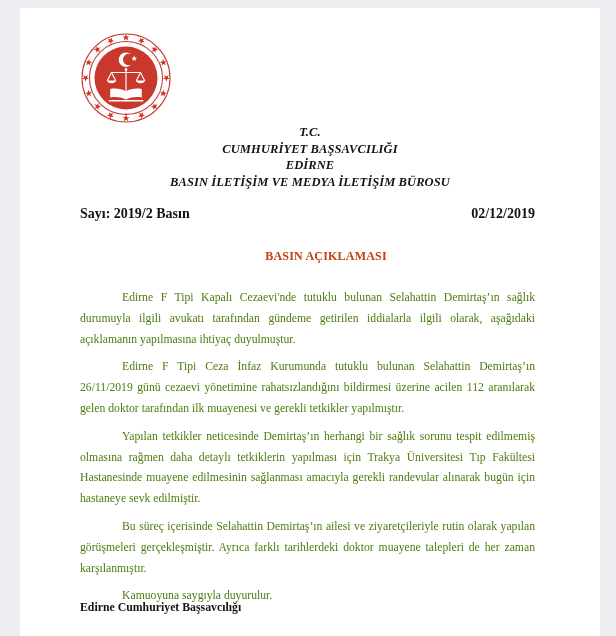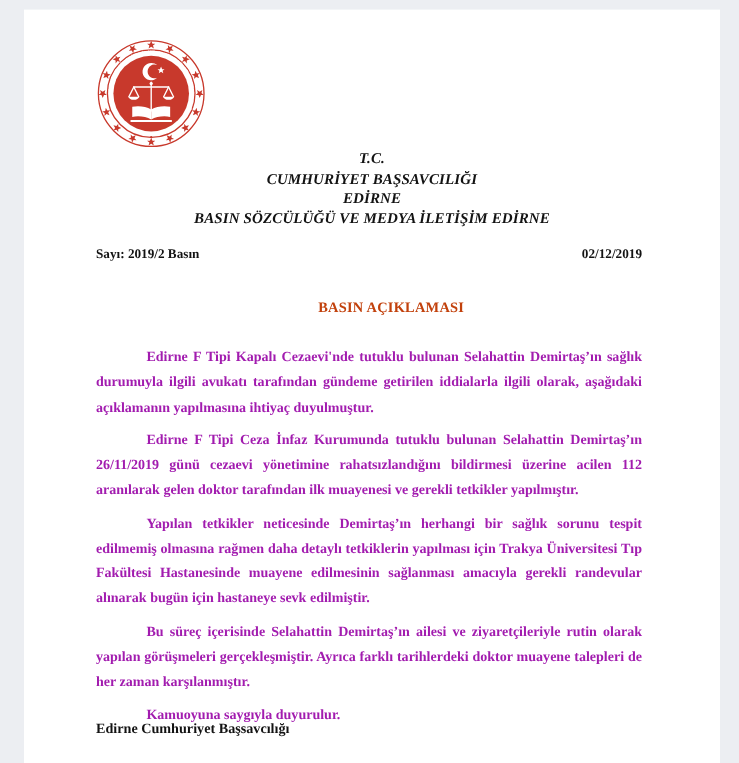--- a/index.html
+++ b/index.html
@@ -55,43 +55,42 @@
 
   .meta-row {
     position: absolute;
     left: 60px;
     top: 198px;
     width: 455px;
     display: flex;
     justify-content: space-between;
     align-items: baseline;
     font-weight: bold;
-    font-size: 11px;
+    font-size: 14px;
     color: #131313;
   }
 
   .doc-title {
     position: absolute;
     left: 0;
     top: 241px;
     width: 612px;
     text-align: center;
     font-weight: bold;
     font-size: 12px;
     letter-spacing: 0.2px;
     color: #c2410c;
   }
 
   .body-block {
     position: absolute;
     left: 60px;
     top: 280px;
     width: 455px;
-    color: #a21caf;
-    font-weight: bold;
+    color: #4d7c0f;
   }
   .para {
     margin: 0 0 7px 0;
     text-align: justify;
     text-justify: inter-word;
     text-indent: 42px;
     font-size: 11.7px;
     line-height: 20.8px;
     hyphens: none;
   }
@@ -205,21 +204,21 @@
       </g>
 
       <circle cx="50" cy="86.3" r="0.95" fill="#c8392c"></circle>
     </svg>
   </div>
 
   <div class="letterhead">
     <span class="lh-line lh-1">T.C.</span>
     <span class="lh-line lh-3">CUMHURİYET BAŞSAVCILIĞI</span>
     <span class="lh-line lh-2">EDİRNE</span>
-    <span class="lh-line lh-4">BASIN SÖZCÜLÜĞÜ VE MEDYA İLETİŞİM EDİRNE</span>
+    <span class="lh-line lh-4">BASIN İLETİŞİM VE MEDYA İLETİŞİM BÜROSU</span>
   </div>
 
   <div class="meta-row">
     <span>Sayı: 2019/2 Basın</span>
     <span>02/12/2019</span>
   </div>
 
   <div class="doc-title">BASIN AÇIKLAMASI</div>
 
   <div class="body-block">

